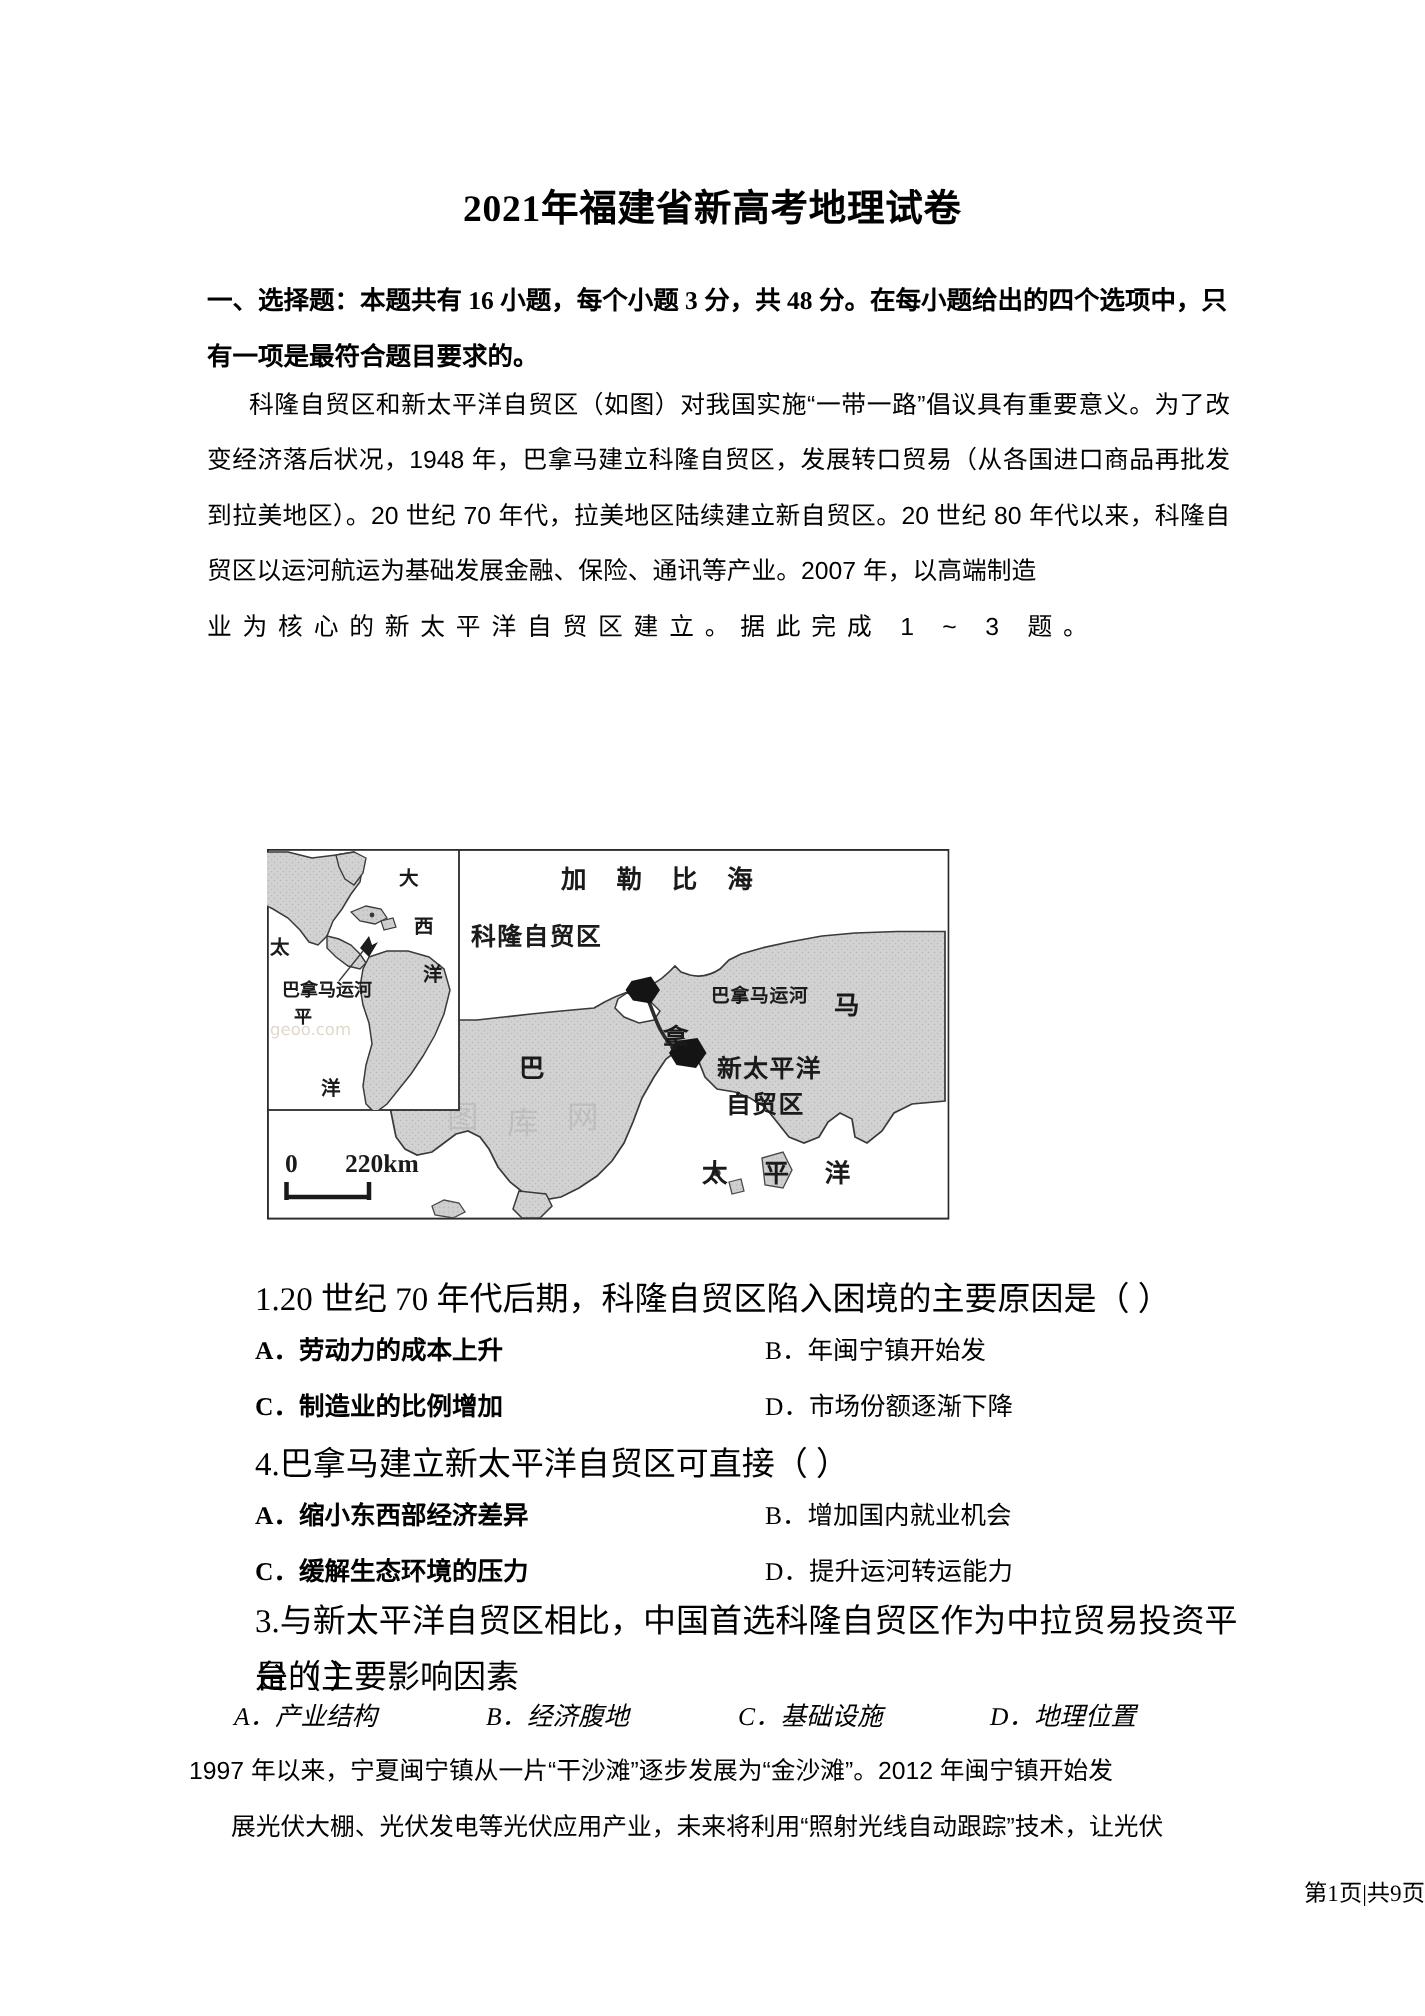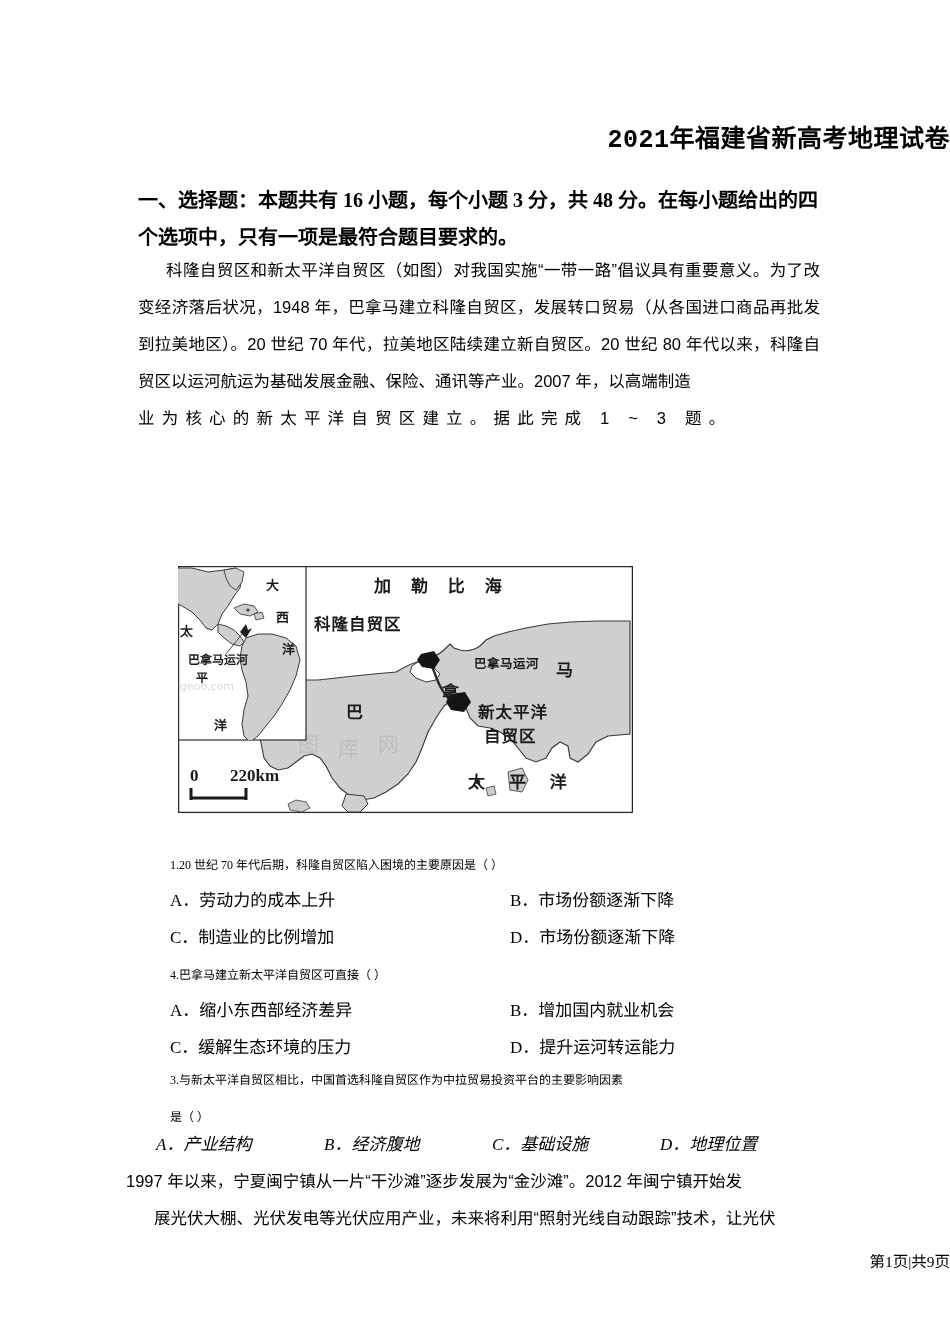--- a/index.html
+++ b/index.html
@@ -18,35 +18,35 @@
     color: #000000;
     font-family: "Liberation Serif", "DejaVu Serif", serif;
   }
 
   
   .doc-title {
     position: absolute;
     left: 0;
     top: 118px;
     width: 950px;
-    text-align: right;
-    font-family: Liberation Mono, monospace;
+    text-align: center;
+    font-family: Liberation Serif, serif;
     font-size: 25px;
     font-weight: bold;
     letter-spacing: 0.5px;
   }
 
   
   .section-head {
     position: absolute;
     left: 138px;
     top: 182px;
     width: 680px;
     font-family: "Liberation Serif", "DejaVu Serif", serif;
-    font-size: 20px;
+    font-size: 17px;
     font-weight: bold;
     line-height: 37px;
     text-align: justify;
     text-justify: inter-ideograph;
   }
 
   
   .narrative {
     position: absolute;
     font-family: "Liberation Sans", "DejaVu Sans", sans-serif;
@@ -84,35 +84,35 @@
     top: 566px;
     width: 455px;
     height: 248px;
   }
   .figure svg { display: block; }
 
   
   .q-stem {
     position: absolute;
     font-family: "Liberation Serif", "DejaVu Serif", serif;
-    font-size: 12px;
+    font-size: 22px;
     line-height: 37px;
     text-align: justify;
     text-justify: inter-ideograph;
   }
   .opt-row {
     position: absolute;
     font-family: "Liberation Serif", "DejaVu Serif", serif;
     font-size: 17px;
     line-height: 37px;
     width: 690px;
     left: 170px;
   }
   .opt-2col > span { display: inline-block; }
-  .opt-2col .c1 { width: 340px; }
+  .opt-2col .c1 { width: 340px; font-weight: bold; }
   .opt-4col > span { display: inline-block; }
   .opt-4col .c { width: 168px; }
 
   
   .footer {
     position: absolute;
     left: 0;
     top: 1249px;
     width: 950px;
     text-align: right;
@@ -273,21 +273,21 @@
       <g>
         <text x="12" y="215" font-family="'Liberation Serif', serif" font-size="17" font-weight="bold" fill="#1a1a1a">0</text>
         <text x="52" y="215" font-family="'Liberation Serif', serif" font-size="17" font-weight="bold" fill="#1a1a1a">220km</text>
         <path d="M 13 222 L 13 234 M 13 232 L 68 232 M 68 222 L 68 234" stroke="#1a1a1a" stroke-width="3" fill="none"></path>
       </g>
     </svg>
   </div>
 
   <div class="q-stem" style="left:170px; top:847px; width:660px;">1.20 世纪 70 年代后期，科隆自贸区陷入困境的主要原因是（      ）</div>
   <div class="opt-row opt-2col" style="top:882px;">
-    <span class="c1">A．劳动力的成本上升</span><span>B．市场份额逐渐下降</span>
+    <span class="c1">A．劳动力的成本上升</span><span>B．年闽宁镇开始发</span>
   </div>
   <div class="opt-row opt-2col" style="top:919px;">
     <span class="c1">C．制造业的比例增加</span><span>D．市场份额逐渐下降</span>
   </div>
 
   <div class="q-stem" style="left:170px; top:957px; width:660px;">4.巴拿马建立新太平洋自贸区可直接（      ）</div>
   <div class="opt-row opt-2col" style="top:992px;">
     <span class="c1">A．缩小东西部经济差异</span><span>B．增加国内就业机会</span>
   </div>
   <div class="opt-row opt-2col" style="top:1029px;">

